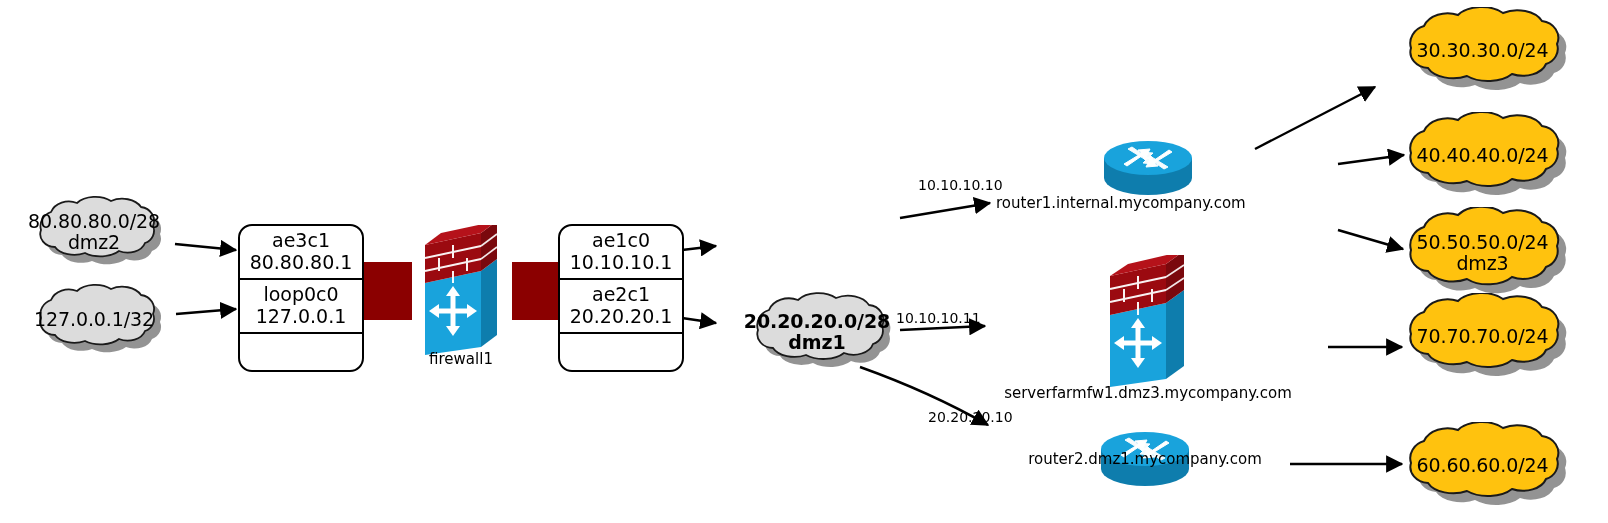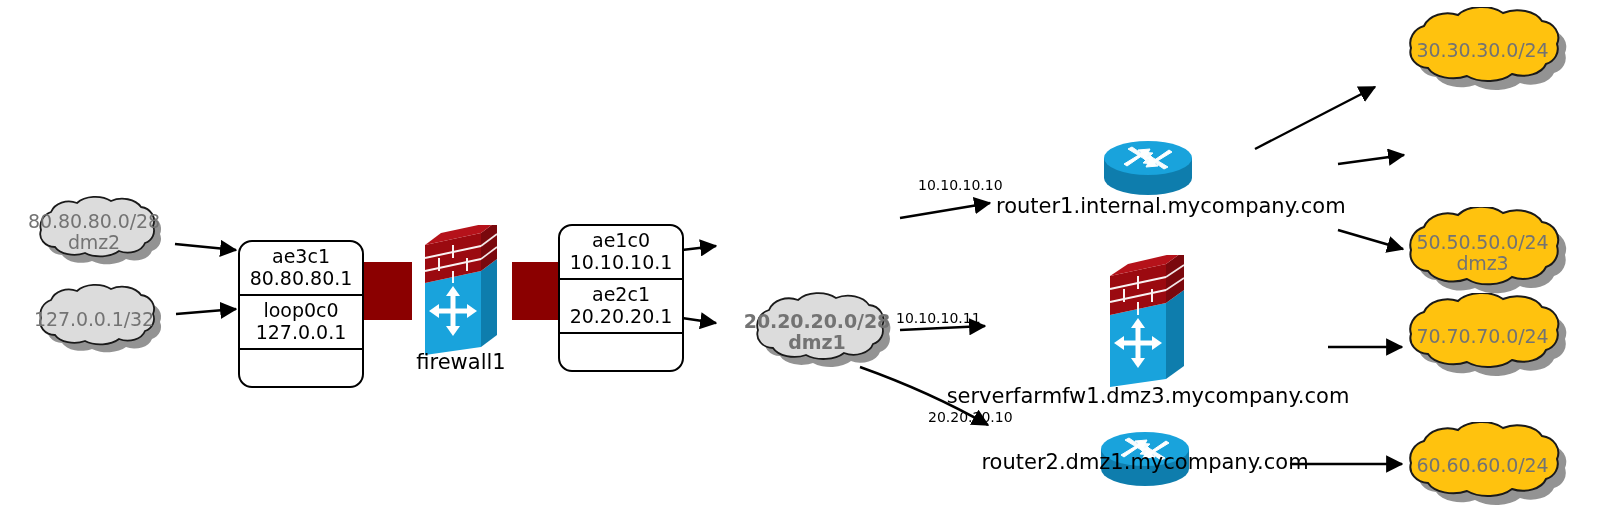--- a/index.html
+++ b/index.html
@@ -8,40 +8,40 @@
   #stage{position:relative;width:1608px;height:523px;}
   #wires{position:absolute;left:0;top:0;width:1608px;height:523px;}
 
   .node{position:absolute;}
 
   
   .cloud{position:absolute;}
   .cloud .lbl{
     position:absolute;left:0;top:0;width:100%;height:100%;
     display:flex;flex-direction:column;align-items:center;justify-content:center;
-    font-size:19px;color:#737373;line-height:1.12;text-align:center;
+    font-size:19px;color:#000000;line-height:1.12;text-align:center;
     pointer-events:none;letter-spacing:-0.1px;
   }
   .cloud .lbl .l2{font-size:19px;}
 
   
   .ifbox{
     position:absolute;border:2px solid #000;border-radius:14px;background:#fff;
     box-sizing:border-box;overflow:hidden;
   }
   .ifrow{
     box-sizing:border-box;
     display:flex;flex-direction:column;align-items:center;justify-content:center;
     font-size:19px;color:#000;line-height:1.15;
   }
   .ifrow.div{border-bottom:2px solid #000;}
 
   
   .caption{
-    position:absolute;font-size:21px;color:#000;white-space:nowrap;
+    position:absolute;font-size:15px;color:#000;white-space:nowrap;
   }
   .caption.ctr{transform:translateX(-50%);}
 
   
   .elabel{
     position:absolute;font-size:14px;color:#000;white-space:nowrap;
   }
 </style>
 </head>
 <body>
@@ -148,20 +148,38 @@
                  a24 16 0 0 1 -34 10 a29 16 0 0 1 -45 2 a27 16 0 0 1 -39 -8
                  a19 16 0 0 1 -17 -20 z" fill="#FFC20E" stroke="#1a1a1a" stroke-width="2"></path>
       </g>
     </svg>
     <div class="lbl" style="padding-right:8px;padding-bottom:6px;">
       <span>30.30.30.0/24</span>
       <span class="l2"></span>
     </div>
   </div>
 
+  <div class="node cloud" style="left:1370px;top:112px;width:225px;height:88px;">
+    <svg viewBox="0 0 225 88" width="225" height="88" xmlns="http://www.w3.org/2000/svg">
+      <g transform="translate(5,6)">
+        <path d="M36 35 a20 18 0 0 1 13 -22 a25 19 0 0 1 34 -11 a28 17 0 0 1 45 -2
+                 a27 18 0 0 1 39 8 a19 17 0 0 1 15 23 a17 16 0 0 1 -11 20
+                 a24 16 0 0 1 -34 10 a29 16 0 0 1 -45 2 a27 16 0 0 1 -39 -8
+                 a19 16 0 0 1 -17 -20 z" fill="#808080" opacity="0.85" transform="translate(8,9)"></path>
+        <path d="M36 35 a20 18 0 0 1 13 -22 a25 19 0 0 1 34 -11 a28 17 0 0 1 45 -2
+                 a27 18 0 0 1 39 8 a19 17 0 0 1 15 23 a17 16 0 0 1 -11 20
+                 a24 16 0 0 1 -34 10 a29 16 0 0 1 -45 2 a27 16 0 0 1 -39 -8
+                 a19 16 0 0 1 -17 -20 z" fill="#FFC20E" stroke="#1a1a1a" stroke-width="2"></path>
+      </g>
+    </svg>
+    <div class="lbl" style="padding-right:8px;padding-bottom:6px;">
+      <span>40.40.40.0/24</span>
+      <span class="l2"></span>
+    </div>
+  </div>
 
   <div class="node cloud" style="left:1370px;top:207px;width:225px;height:92px;">
     <svg viewBox="0 0 225 92" width="225" height="92" xmlns="http://www.w3.org/2000/svg">
       <g transform="translate(5,6)">
         <path d="M36 37 a20 19 0 0 1 13 -23 a25 20 0 0 1 34 -12 a28 18 0 0 1 45 -2
                  a27 19 0 0 1 39 9 a19 18 0 0 1 15 24 a17 17 0 0 1 -11 21
                  a24 17 0 0 1 -34 10 a29 17 0 0 1 -45 2 a27 17 0 0 1 -39 -8
                  a19 17 0 0 1 -17 -21 z" fill="#808080" opacity="0.85" transform="translate(8,9)"></path>
         <path d="M36 37 a20 19 0 0 1 13 -23 a25 20 0 0 1 34 -12 a28 18 0 0 1 45 -2
                  a27 19 0 0 1 39 9 a19 18 0 0 1 15 24 a17 17 0 0 1 -11 21
@@ -209,21 +227,21 @@
     </svg>
     <div class="lbl" style="padding-right:8px;padding-bottom:6px;">
       <span>60.60.60.0/24</span>
       <span class="l2"></span>
     </div>
   </div>
 
   <div class="node" style="left:364px;top:262px;width:48px;height:58px;background:#8B0000;"></div>
   <div class="node" style="left:512px;top:262px;width:48px;height:58px;background:#8B0000;"></div>
 
-  <div class="ifbox" style="left:238px;top:240px;width:126px;height:148px;">
+  <div class="ifbox" style="left:238px;top:224px;width:126px;height:148px;">
     <div class="ifrow div" style="height:54px;">
       <span>ae3c1</span>
       <span>80.80.80.1</span>
     </div>
     <div class="ifrow div" style="height:54px;">
       <span>loop0c0</span>
       <span>127.0.0.1</span>
     </div>
     <div class="ifrow" style="height:36px;">
       <span></span>

